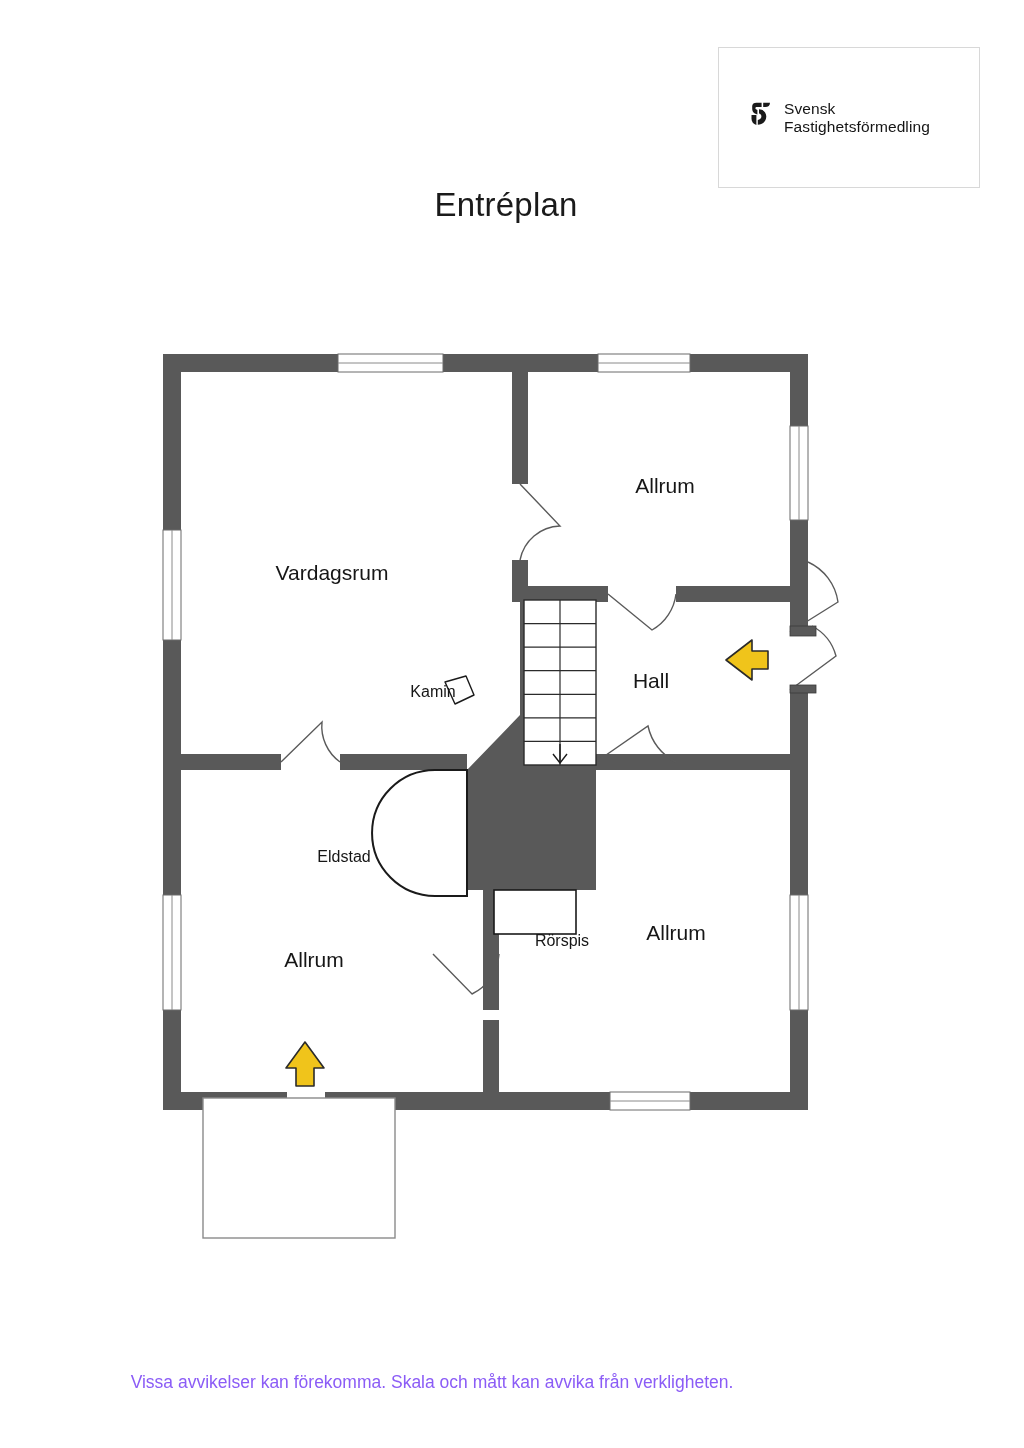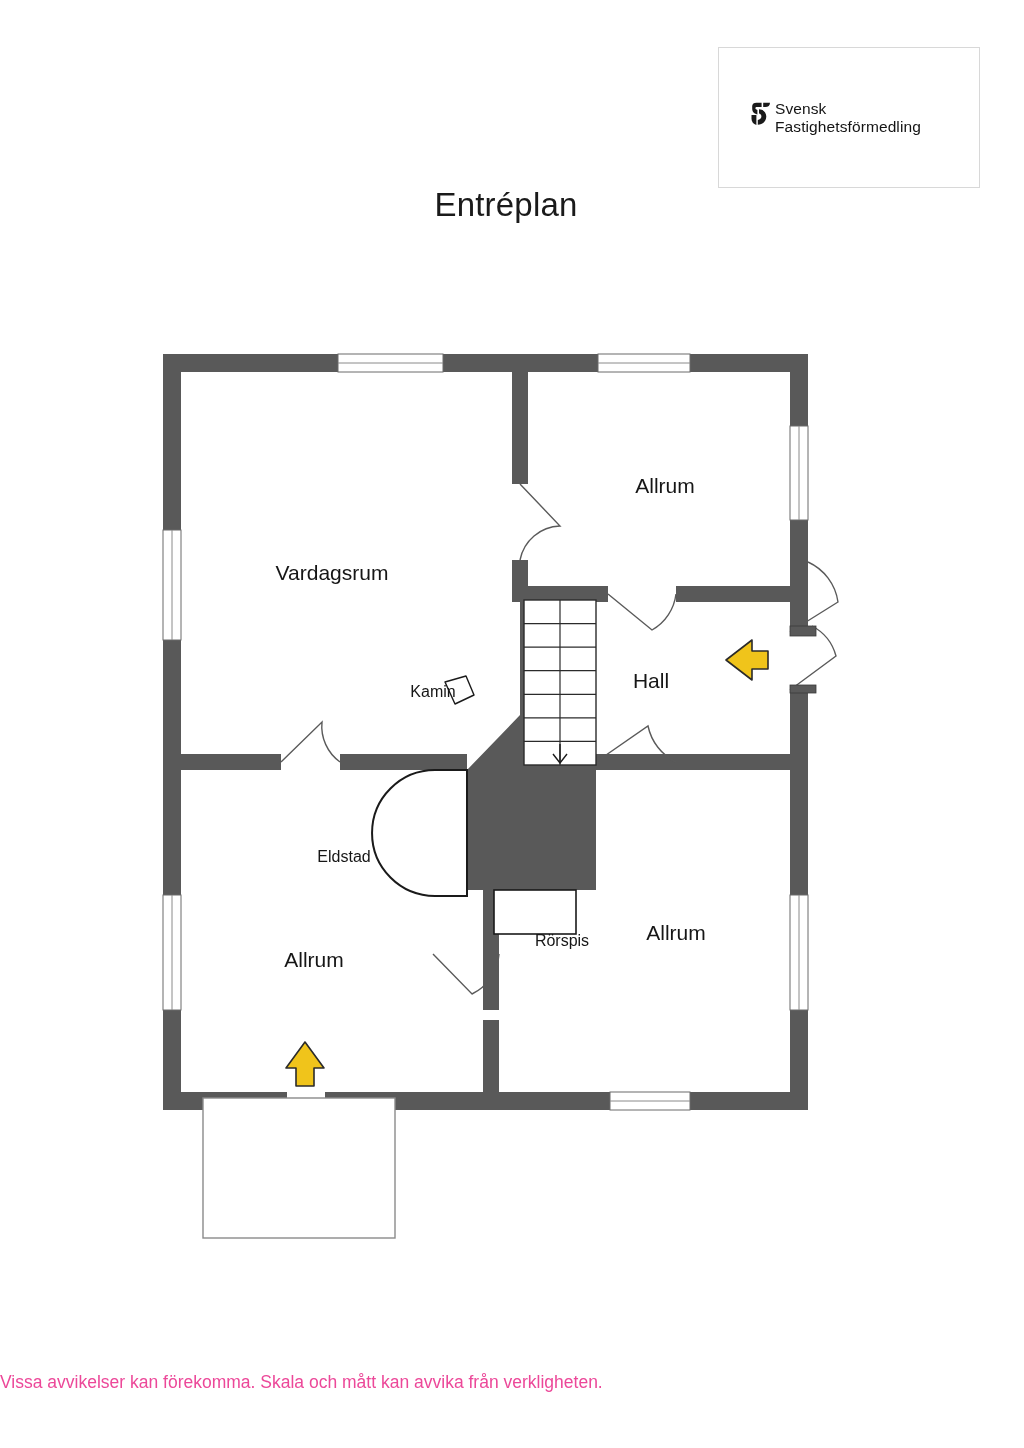--- a/index.html
+++ b/index.html
@@ -26,20 +26,21 @@
     border: 1px solid #d8d8d8;
     background: #ffffff;
     box-sizing: border-box;
   }
   .logo-inner {
     position: absolute;
     left: 30px;
     top: 52px;
     display: flex;
     align-items: flex-start;
+    gap: 9px;
   }
   .logo-mark { flex: 0 0 auto; margin-top: 2px; }
   .logo-words {
     font-family: "Liberation Sans", sans-serif;
     font-size: 15.5px;
     line-height: 17.5px;
     color: #141414;
     letter-spacing: 0.1px;
     white-space: nowrap;
   }
@@ -77,22 +78,23 @@
     font-size: 16px;
     fill: #161616;
   }
 
   
   .footer-note {
     position: absolute;
     left: 0;
     top: 1372px;
     width: 864px;
+    text-align: center;
     font-size: 17.5px;
-    color: #ec4899;
+    color: #8b5cf6;
   }
 </style>
 </head>
 <body>
 
 <div class="logo-box">
   <div class="logo-inner">
     <span class="logo-mark">
       <svg width="26" height="26" viewBox="0 0 26 26" aria-hidden="true">
         <path d="M3.2 4.0 C3.2 1.9 5.0 0.7 7.4 0.7 L12.6 0.7 L12.6 5.1 L7.9 5.1 C6.9 5.1 6.4 5.6 6.4 6.3 C6.4 7.1 7.0 7.5 8.4 7.9 L8.4 12.4 C4.6 11.7 3.2 9.6 3.2 6.6 Z" fill="#1a1a1a"></path>

